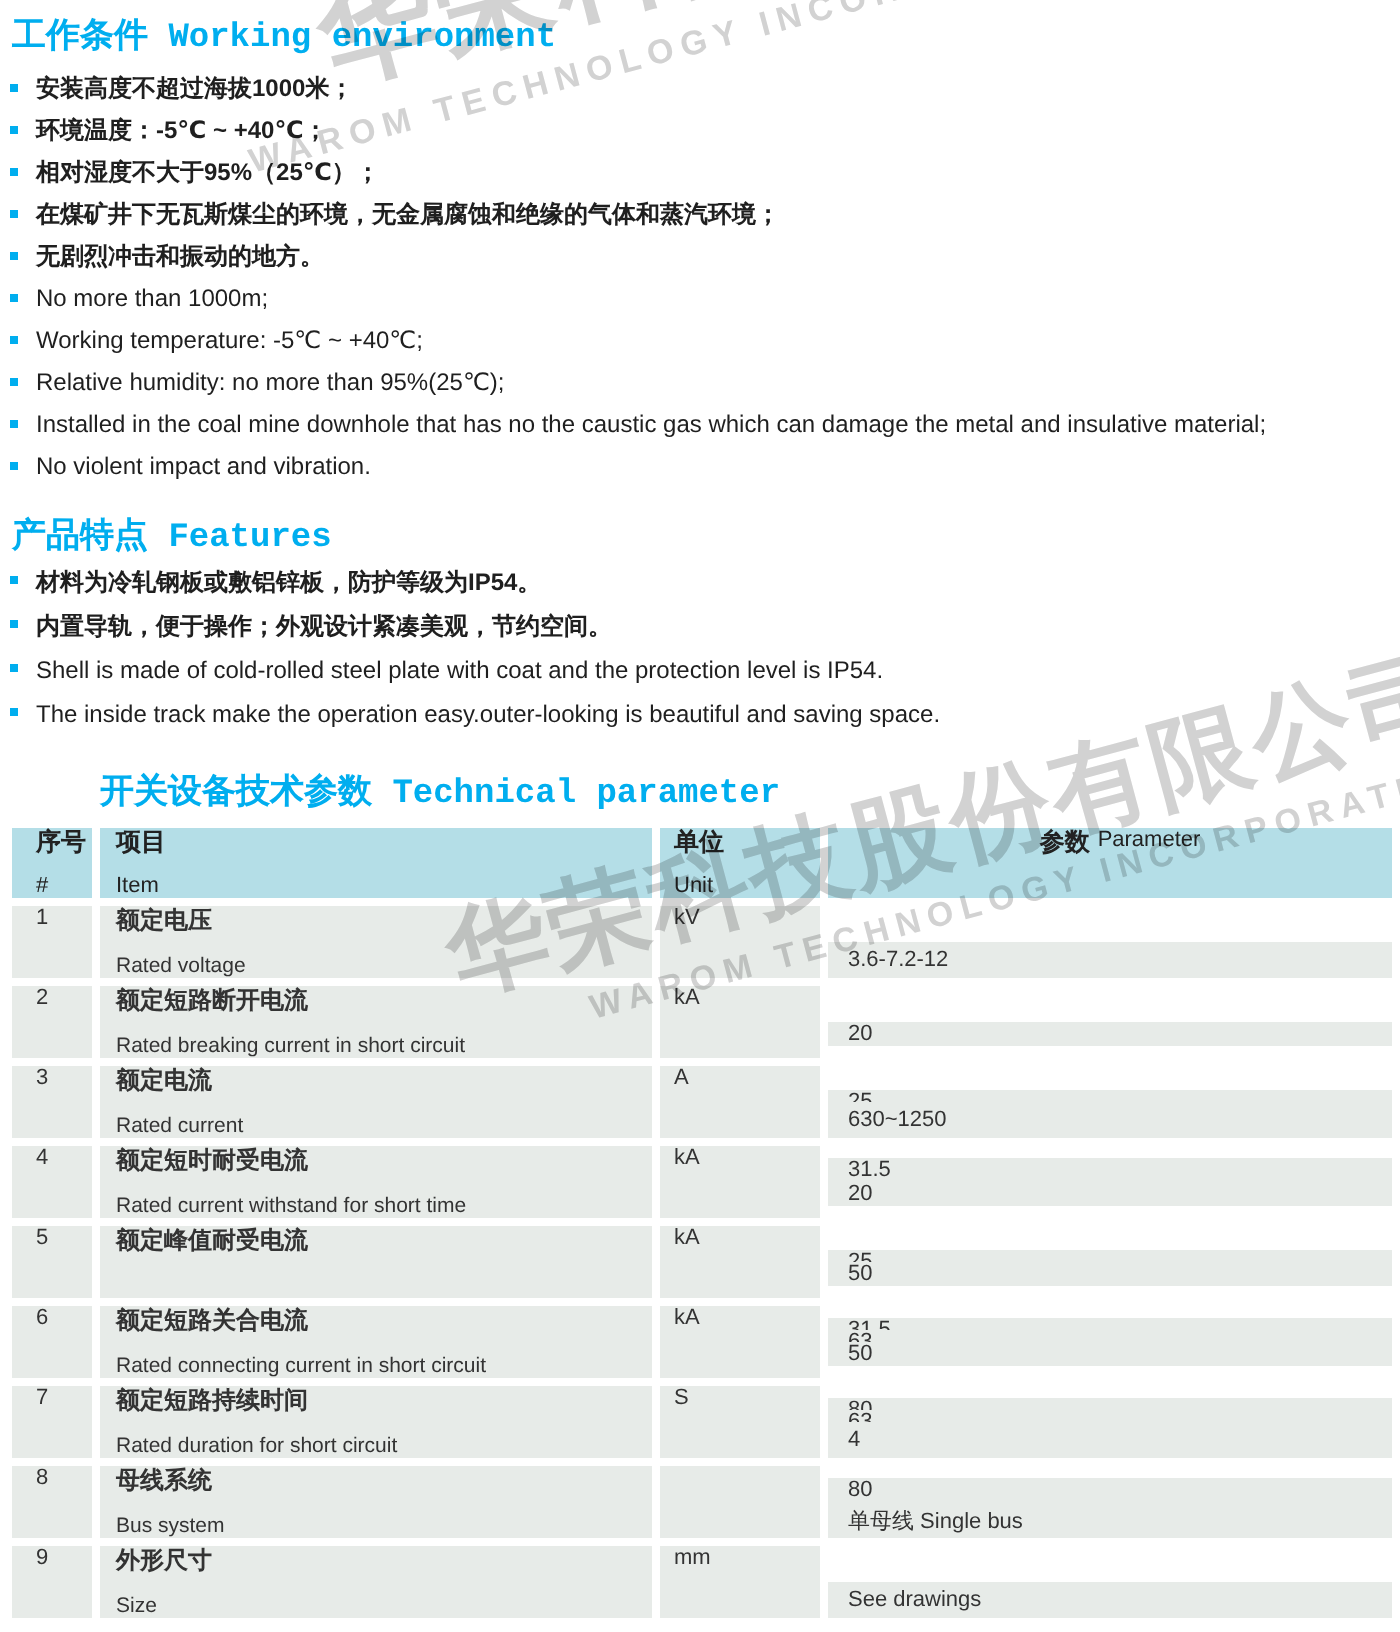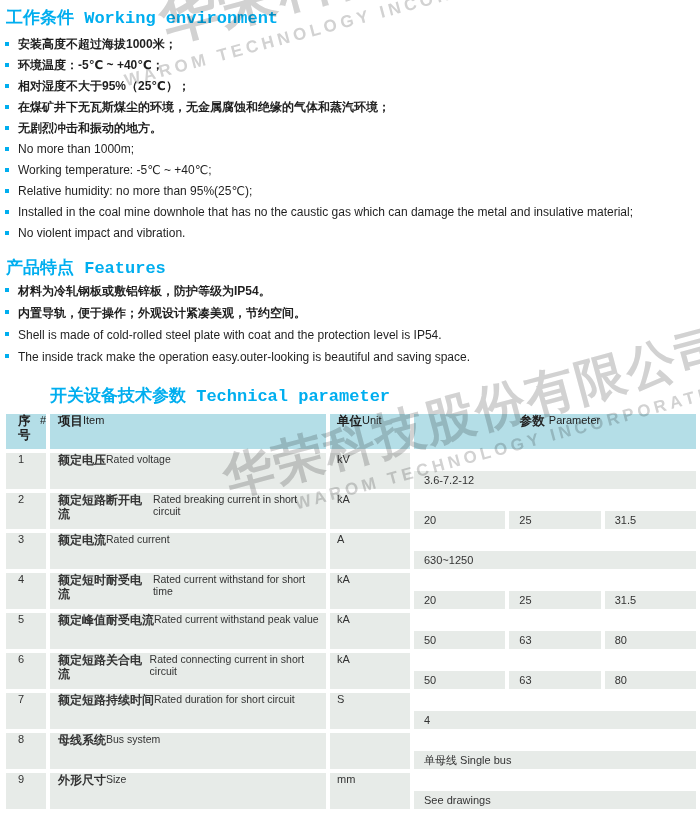--- a/index.html
+++ b/index.html
@@ -18,21 +18,21 @@
   #list-working{top:34px;}
   #list-features{top:280px;}
   .bullet-item{display:flex;align-items:flex-start;height:21px;font-size:12px;line-height:21px;white-space:nowrap;}
   #list-features .bullet-item{height:22px;line-height:22px;}
   .bullet-item.cn{font-weight:bold;}
   .bullet-dot{flex:none;width:4px;height:4px;margin:8px 9px 0 0;background:var(--accent,#00aeef);}
   
   .tech-table{position:absolute;left:6px;top:414px;width:690px;}
   .t-row{display:flex;gap:4px;height:36px;margin-bottom:4px;}
   .t-row.t-head{height:35px;}
-  .cell{background:var(--row-bg,#e7ebe8);display:flex;flex-direction:row;justify-content:flex-start;box-sizing:border-box;color:#333;}
+  .cell{background:var(--row-bg,#e7ebe8);display:flex;flex-direction:column;justify-content:space-between;box-sizing:border-box;color:#333;}
   .t-head .cell{background:var(--head-bg,#b4dee7);color:#222;}
   .c-no{flex:none;width:40px;padding-left:12px;font-size:11px;}
   .c-item{flex:none;width:276px;padding-left:8px;}
   .c-unit{flex:none;width:80px;padding-left:7px;font-size:11px;}
   .c-param{flex:1;display:flex;gap:4px;background:transparent;padding:0;}
   .p-sub{flex:1;background:var(--row-bg,#e7ebe8);display:flex;align-items:center;padding-left:10px;font-size:11px;color:#333;box-sizing:border-box;margin-top:18px;}
   .t-head .c-param{background:var(--head-bg,#b4dee7);flex-direction:row;justify-content:center;padding-left:10px;}
   .cn-line{font-size:12px;font-weight:bold;line-height:14px;}
   .en-line{font-size:10.5px;line-height:12px;}
   .t-head .cn-line{font-size:12.5px;}
@@ -196,21 +196,20 @@
           <div class="cell c-param">
             <div class="p-sub">20</div>
             <div class="p-sub">25</div>
             <div class="p-sub">31.5</div>
           </div>
         </div>
         <div class="t-row">
           <div class="cell c-no">5</div>
           <div class="cell c-item">
             <div class="cn-line">额定峰值耐受电流</div>
-            <div class="en-line">Rated current withstand peak value</div>
           </div>
           <div class="cell c-unit">kA</div>
           <div class="cell c-param">
             <div class="p-sub">50</div>
             <div class="p-sub">63</div>
             <div class="p-sub">80</div>
           </div>
         </div>
         <div class="t-row">
           <div class="cell c-no">6</div>

